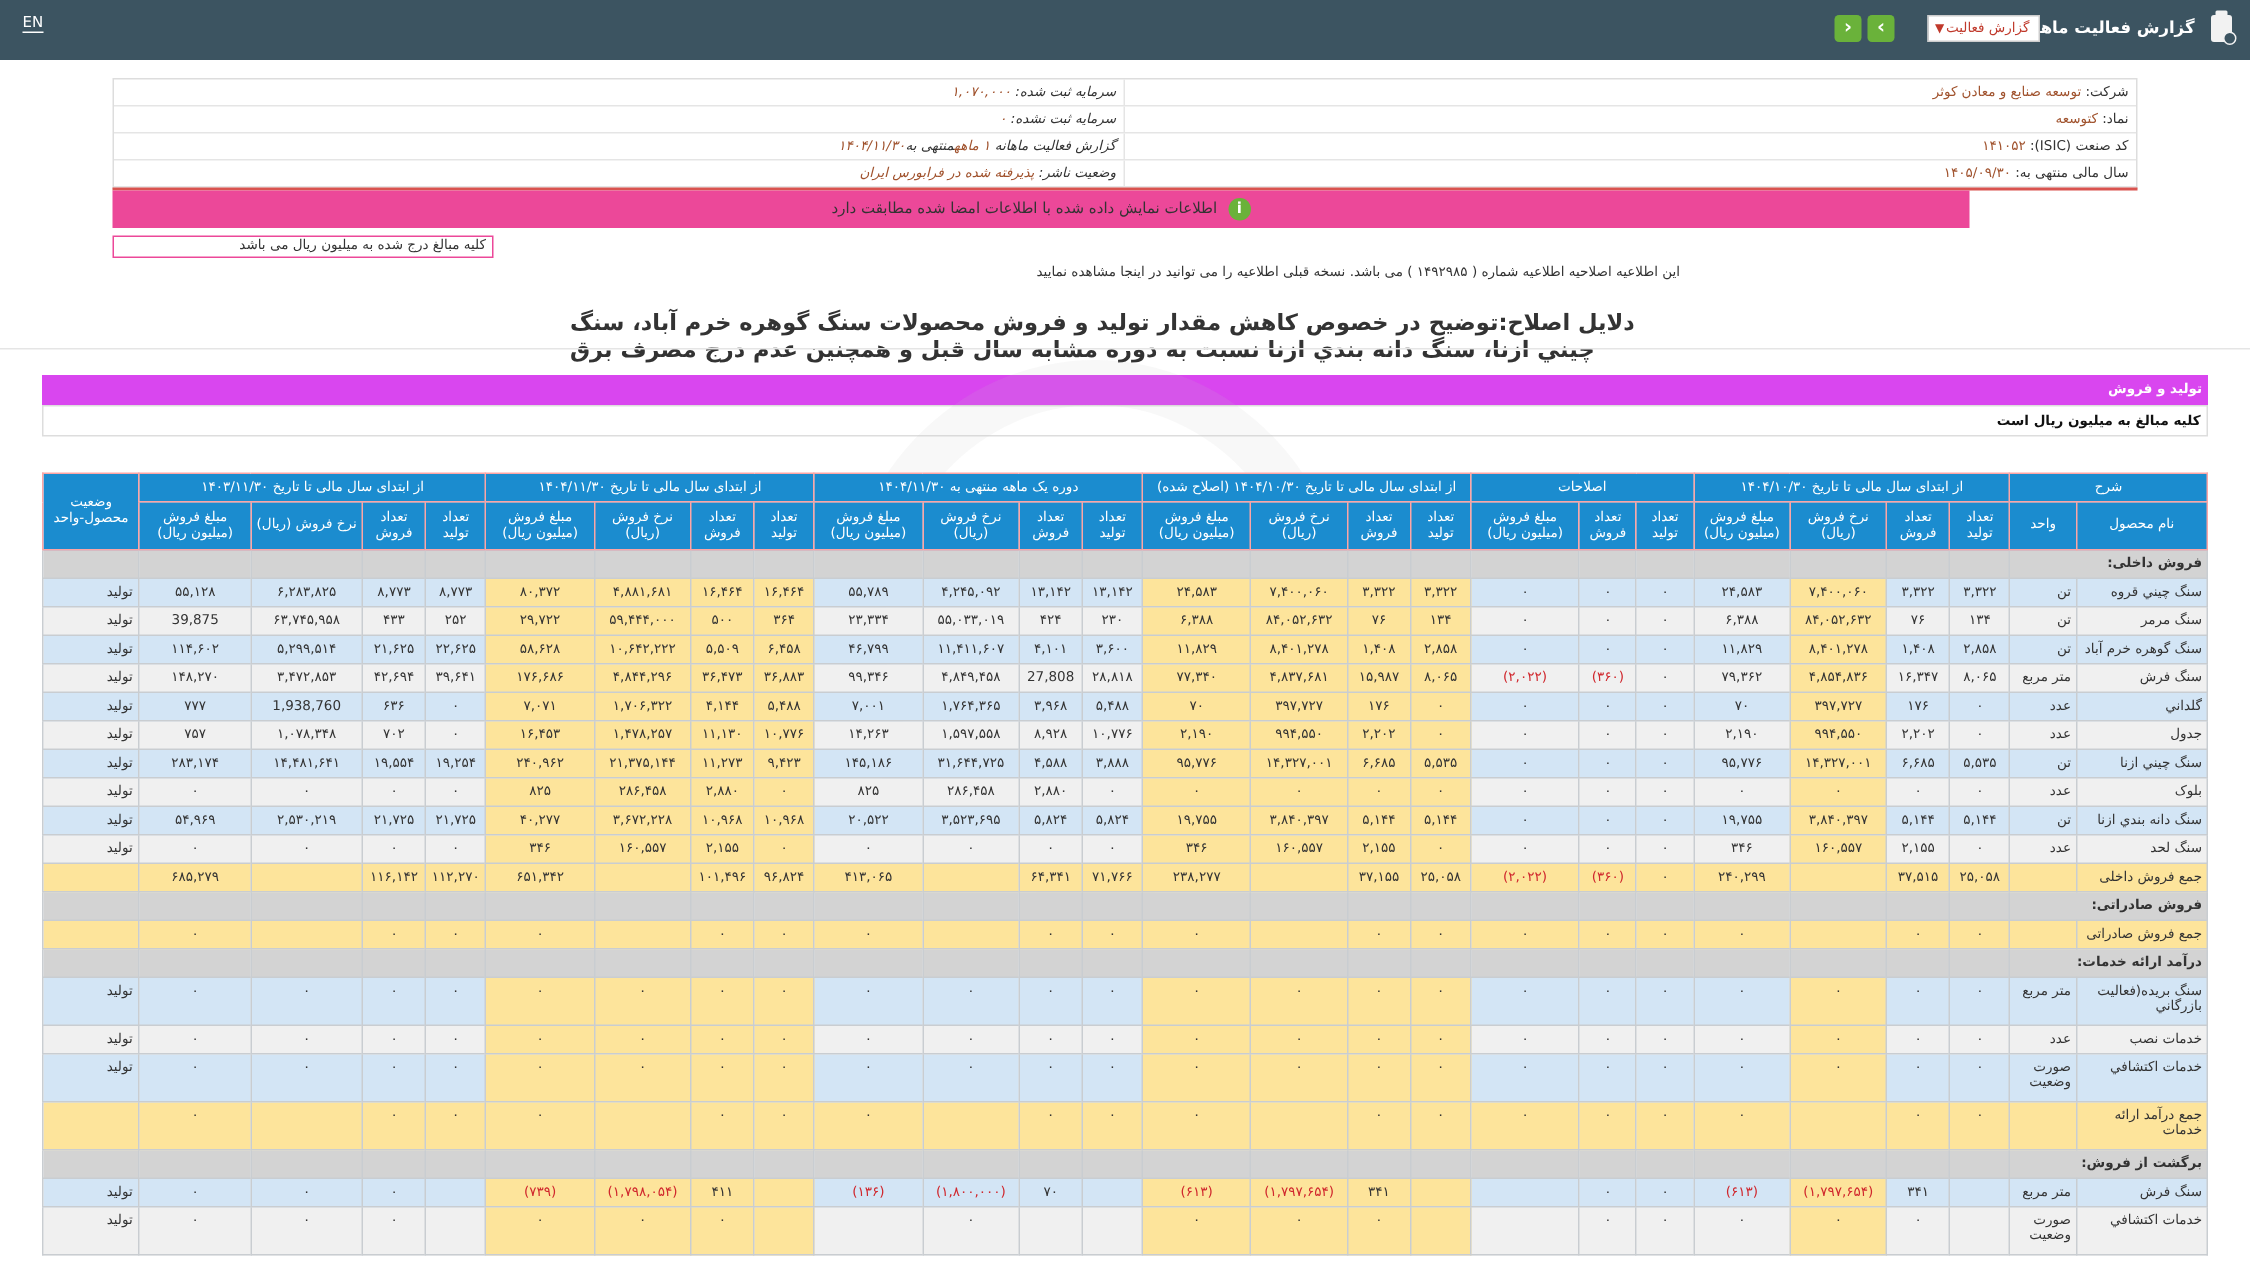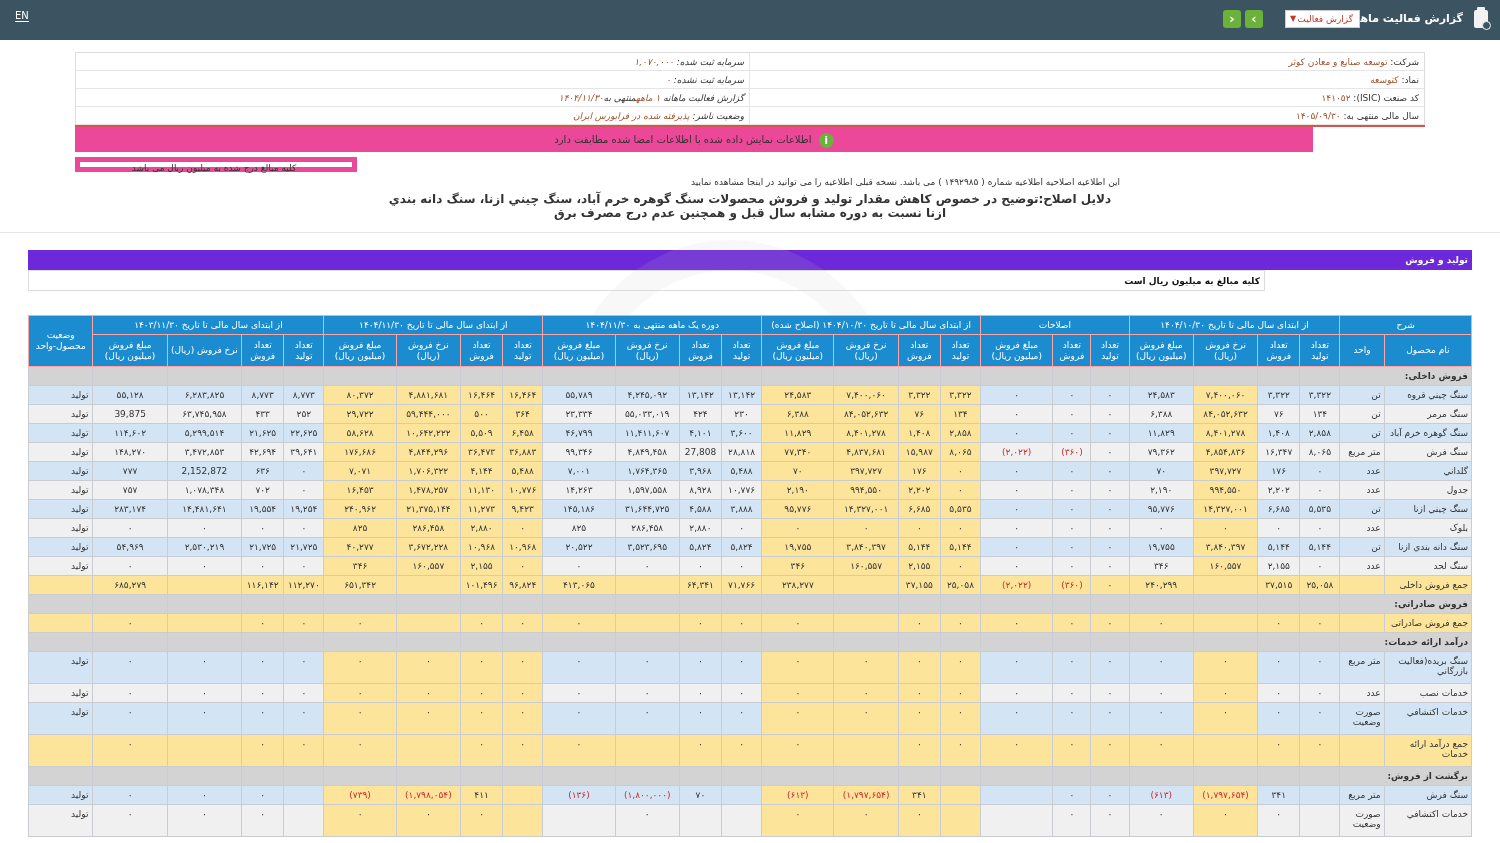--- a/index.html
+++ b/index.html
@@ -18,27 +18,27 @@
 
   .info-box { position: absolute; left: 75px; top: 52px; width: 1350px; direction: rtl; border: 1px solid #ddd; }
   .info-row { display: flex; height: 18px; border-bottom: 1px solid #e5e5e5; }
   .info-cell { width: 50%; padding-right: 5px; line-height: 18px; font-size: 9px; color: #333; }
   .info-cell.left { border-right: 1px solid #e5e5e5; font-style: italic; }
   .info-cell .v { color: #a0522d; }
   .red-line { position: absolute; left: 75px; top: 125px; width: 1350px; height: 2px; background: #d9534f; }
   .alert { position: absolute; left: 75px; top: 127px; width: 1238px; height: 25px; background: #ec4899; direction: rtl; text-align: center; font-size: 10px; line-height: 25px; color: #333; }
   .alert .info-icon { display: inline-block; width: 15px; height: 15px; background: #6ab23a; border-radius: 50%; color: #fff; font-weight: bold; text-align: center; line-height: 15px; font-size: 10px; vertical-align: middle; margin-left: 4px; }
 
-  .amount-note { position: absolute; left: 75px; top: 157px; width: 282px; height: 15px; border: 5px solid #ec4899; direction: rtl; padding-right: 4px; font-size: 9px; line-height: 13px; text-align: center; }
+  .amount-note { position: absolute; left: 75px; top: 157px; width: 254px; height: 15px; border: 1px solid #ec4899; direction: rtl; padding-right: 4px; font-size: 9px; line-height: 13px; }
   .notice1 { position: absolute; left: 380px; top: 177px; width: 740px; text-align: right; direction: rtl; font-size: 9px; color: #333; }
-  .notice2 { position: absolute; left: 380px; top: 192px; width: 740px; text-align: center; direction: rtl; font-size: 12px; color: #333; font-weight: bold; }
+  .notice2 { position: absolute; left: 380px; top: 206px; width: 740px; text-align: left; direction: rtl; font-size: 15px; color: #333; font-weight: bold; }
   .hsep { position: absolute; left: 0; top: 232px; width: 1500px; height: 1px; background: #e5e5e5; }
 
-  .sec-head { position: absolute; left: 28px; top: 250px; width: 1444px; height: 20px; background: #6d28d9; color: #fff; direction: rtl; font-size: 9px; font-weight: bold; line-height: 20px; padding-right: 4px; }
-  .sec-sub { position: absolute; left: 28px; top: 270px; width: 1237px; height: 21px; border: 1px solid #ddd; direction: rtl; font-size: 9px; font-weight: bold; line-height: 20px; padding-right: 4px; color: #111; }
+  .sec-head { position: absolute; left: 28px; top: 250px; width: 1444px; height: 20px; background: #d946ef; color: #fff; direction: rtl; font-size: 9px; font-weight: bold; line-height: 20px; padding-right: 4px; }
+  .sec-sub { position: absolute; left: 28px; top: 270px; width: 1444px; height: 21px; border: 1px solid #ddd; direction: rtl; font-size: 9px; font-weight: bold; line-height: 20px; padding-right: 4px; color: #111; }
 
   .grid-wrap { position: absolute; left: 28px; top: 315px; width: 1444px; }
   table.grid { border-collapse: collapse; direction: rtl; width: 1444px; table-layout: fixed; font-size: 9px; }
   table.grid th { background: #1b8ccf; color: #fff; font-weight: normal; border: 1px solid #fca5a5; text-align: center; line-height: 11px; padding: 1px; }
   table.grid th.group { height: 19px; }
   table.grid th.sub { height: 32px; }
   table.grid td { border: 1px solid #c9cdd1; text-align: center; height: 19px; padding: 0 2px; color: #333; }
   table.grid td.name { text-align: right; padding-right: 3px; }
   table.grid td.unit { text-align: right; padding-right: 3px; }
   table.grid td.status { text-align: right; padding-right: 4px; }
@@ -327,21 +327,21 @@
           <td>۵,۴۸۸</td>
           <td>۳,۹۶۸</td>
           <td>۱,۷۶۴,۳۶۵</td>
           <td>۷,۰۰۱</td>
           <td class="y">۵,۴۸۸</td>
           <td class="y">۴,۱۴۴</td>
           <td class="y">۱,۷۰۶,۳۲۲</td>
           <td class="y">۷,۰۷۱</td>
           <td>۰</td>
           <td>۶۳۶</td>
-          <td>2,152,872</td>
+          <td>1,938,760</td>
           <td>۷۷۷</td>
           <td class="status">تولید</td>
         </tr>
         <tr class="white">
           <td class="name">جدول</td>
           <td class="unit">عدد</td>
           <td>۰</td>
           <td>۲,۲۰۲</td>
           <td class="y">۹۹۴,۵۵۰</td>
           <td>۲,۱۹۰</td>

